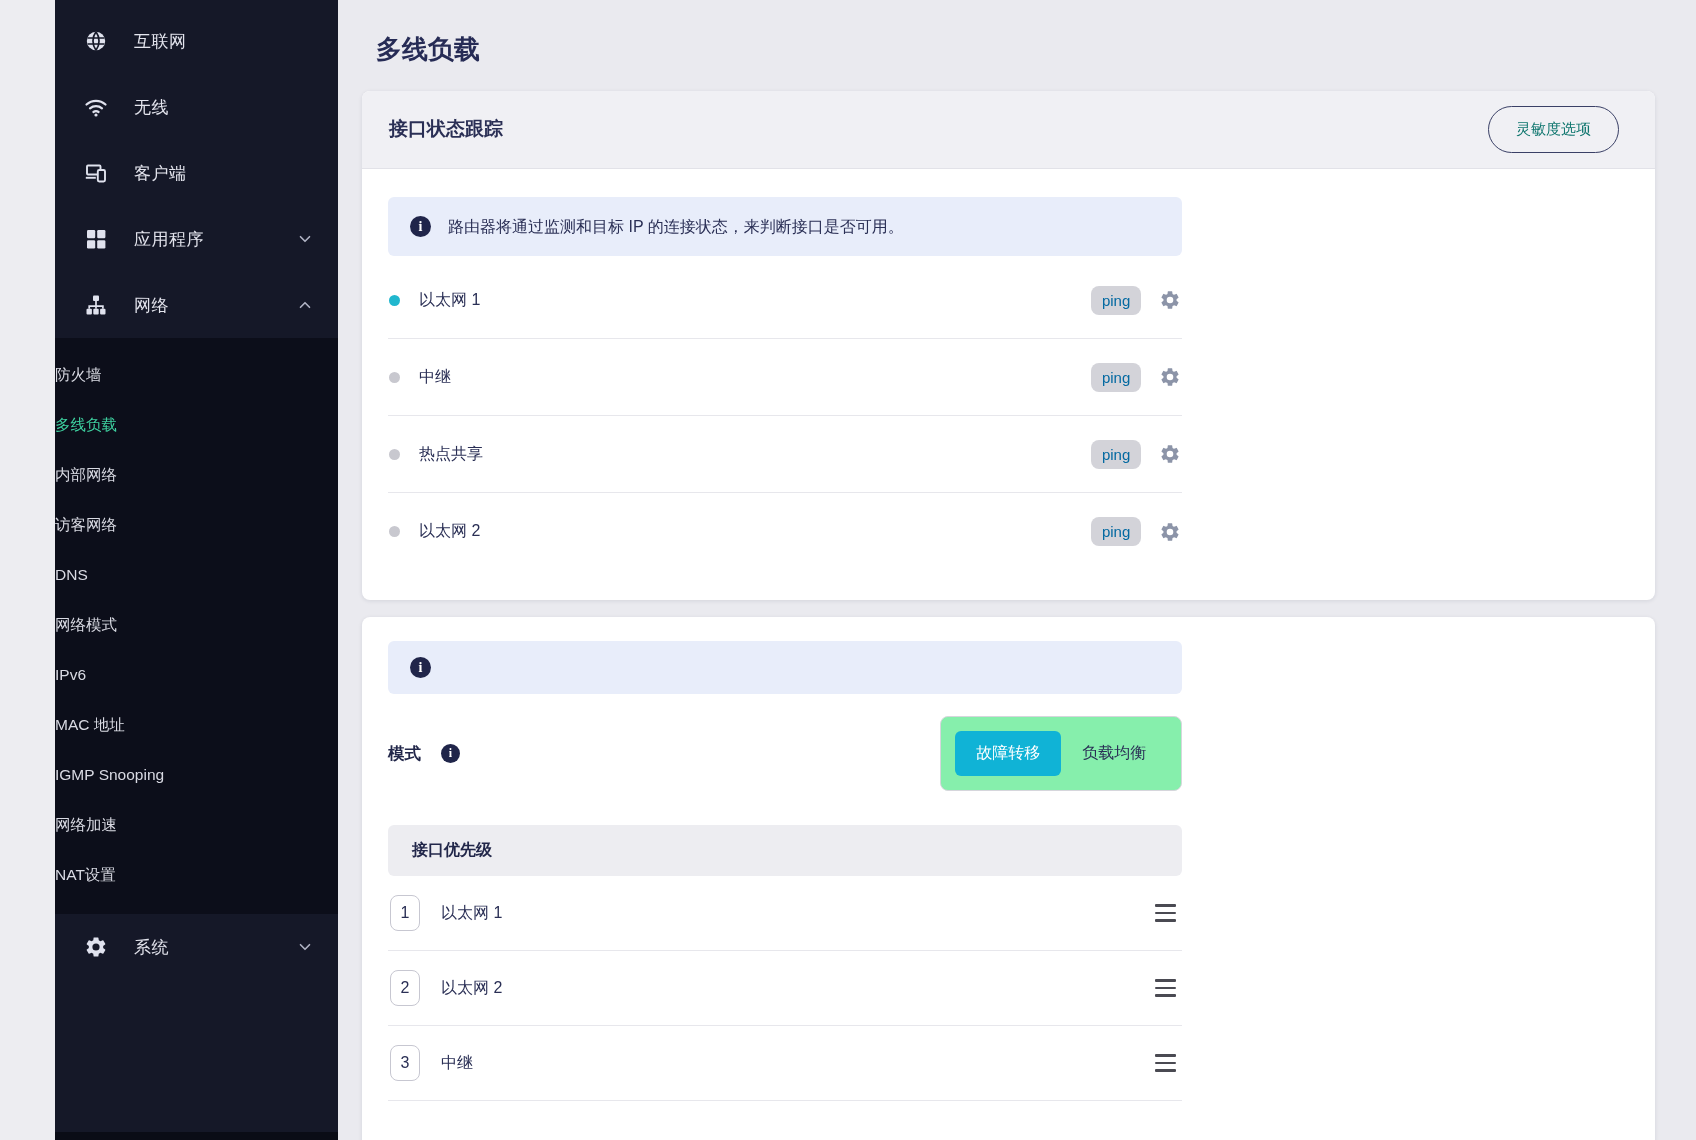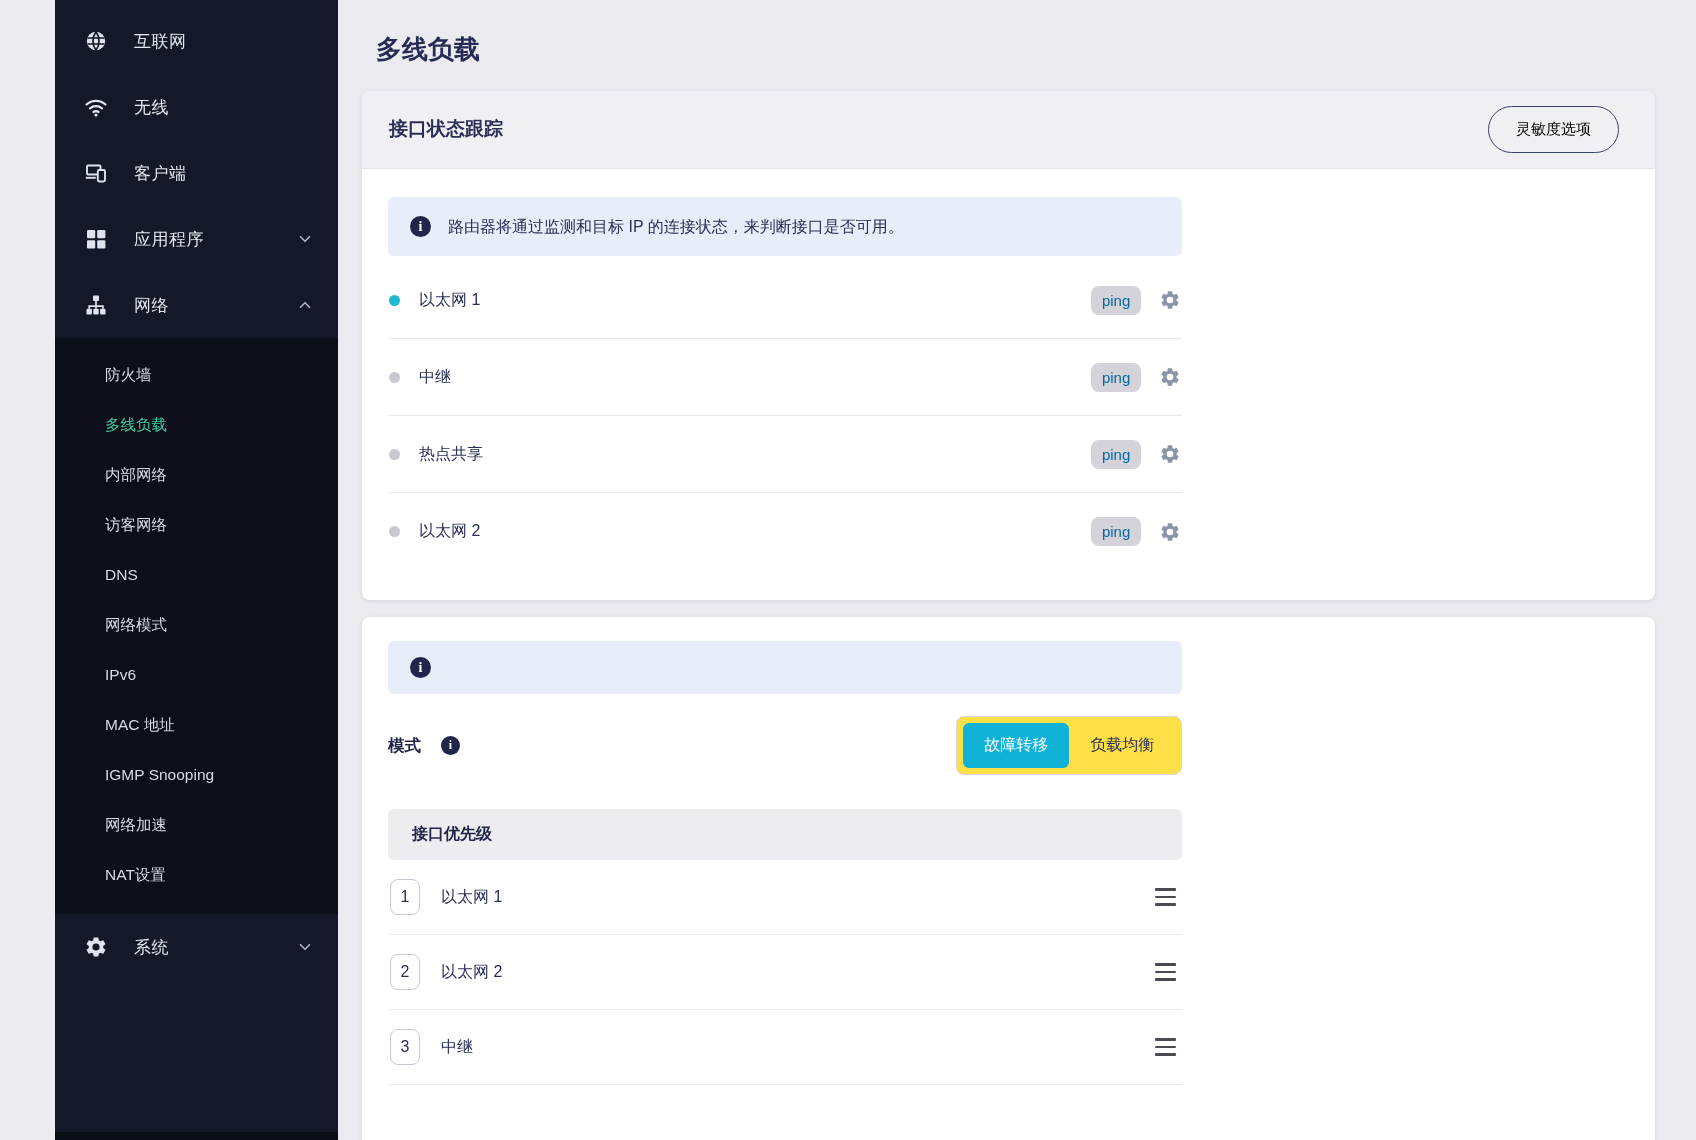--- a/index.html
+++ b/index.html
@@ -29,21 +29,21 @@
   .nav-icon { width: 24px; height: 24px; margin-right: 26px; color: #e0e2ee; flex-shrink: 0; }
   .nav-icon svg { width: 24px; height: 24px; display: block; }
   .nav-label { font-size: 17px; letter-spacing: 0.5px; color: #e3e4ed; }
   .nav-chevron { margin-left: auto; width: 18px; height: 18px; color: #b0b3c4; }
   .nav-chevron svg { width: 18px; height: 18px; display: block; }
   .nav-chevron.up svg { transform: rotate(180deg); }
 
   .submenu { background: #0c0e1a; padding: 12px 0 14px; }
   .submenu-item {
     height: 50px; display: flex; align-items: center;
-    padding-left: 50px; font-size: 15.5px; color: #d9dae3; cursor: pointer;
+    font-size: 15.5px; color: #d9dae3; cursor: pointer;
   }
   .submenu-item.active { color: #3ed1a0; }
 
   .sidebar-fill { flex: 1; background: #151828; }
   .sidebar-bottom-strip { height: 8px; background: #0a0c16; }
 
   
   .main { flex: 1; padding: 24px 41px 0 24px; overflow: hidden; }
   .page-title { font-size: 26px; font-weight: 700; color: #262b55; margin: 8px 0 24px 14px; }
 
@@ -53,21 +53,21 @@
   }
   .card-header {
     background: #f0f0f4; border-bottom: 1px solid #e2e2e8;
     border-radius: 8px 8px 0 0;
     height: 78px; display: flex; align-items: center;
     padding: 0 36px 1px 27px;
   }
   .card-header h2 { font-size: 19px; font-weight: 600; color: #2a2f55; }
   .pill-btn {
     margin-left: auto;
-    background: transparent; border: 1.5px solid #3a4066; color: #000000;
+    background: transparent; border: 1.5px solid #3a4066; color: #0f766e;
     border-radius: 999px; padding: 13px 27px; font-size: 15px;
     font-family: Liberation Sans, sans-serif; cursor: pointer;
   }
   .card-body { padding: 28px 26px 30px; }
   .content-col { width: 64%; }
 
   .info-banner {
     background: #e8edfa; border-radius: 6px;
     padding: 16px 22px; display: flex; align-items: center; gap: 17px;
     font-size: 16px; color: #2a2f55;
@@ -106,22 +106,22 @@
   
   .card-mode { margin-top: 17px; }
   .card-mode .card-body { padding: 24px 26px 60px; }
   .mode-row { margin-top: 22px; display: flex; align-items: center; }
   .mode-label {
     font-size: 16.5px; font-weight: 600; color: #22274a;
     display: flex; align-items: center; gap: 20px;
   }
   .toggle-group {
     margin-left: auto;
-    background: #fde047; border: 1px solid #d6d6dc; border-radius: 8px;
-    padding: 6px; display: flex;
+    background: #86efac; border: 1px solid #d6d6dc; border-radius: 8px;
+    padding: 14px; display: flex;
   }
   .toggle-btn {
     padding: 12px 21px; font-size: 16px; border: none; border-radius: 6px;
     background: transparent; color: #2a2f55; font-family: inherit; cursor: pointer;
   }
   .toggle-btn.active { background: #10b3d6; color: #ffffff; }
 
   .priority-header {
     margin-top: 34px;
     background: #ededf1; border-radius: 6px;

